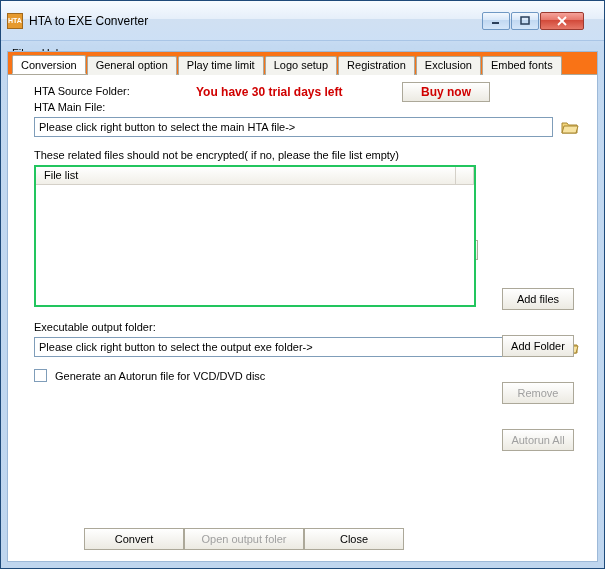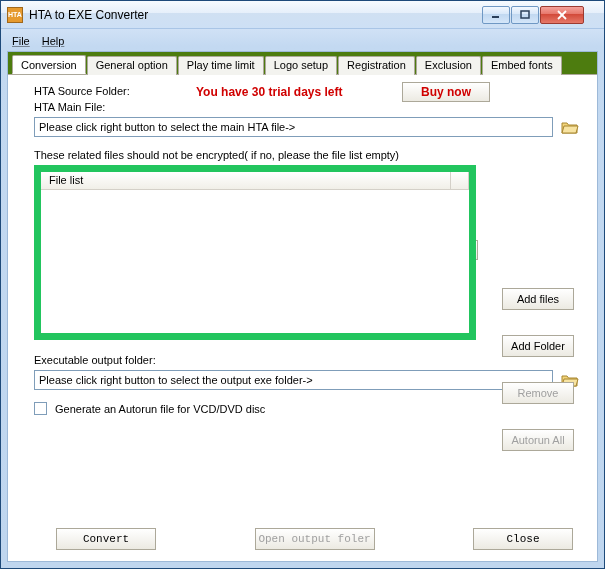--- a/index.html
+++ b/index.html
@@ -10,21 +10,21 @@
   overflow: hidden;
 }
 .window {
   width: 605px;
   height: 569px;
   background: linear-gradient(to bottom, #e8f0fa 0%, #d4e4f7 4%, #c3d9f1 8%, #bfd6ef 100%);
   border: 1px solid #1e4a7a;
   position: relative;
 }
 .titlebar {
-  height: 28px;
+  height: 40px;
   background: linear-gradient(to bottom, #f7fbff 0%, #e6effa 45%, #d0e0f2 46%, #cde0f5 100%);
   border-bottom: 1px solid #a9c5e6;
   display: flex;
   align-items: center;
   padding: 0 20px 0 6px;
 }
 .title-icon {
   width: 16px; height: 16px;
   background: #e69a2e;
   border: 1px solid #a0681c;
@@ -70,21 +70,21 @@
 .client {
   position: absolute;
   top: 50px; left: 6px; right: 6px; bottom: 6px;
   background: #fff;
   border: 1px solid #9db9d8;
 }
 
 .tabs {
   display: flex;
   border-bottom: 1px solid #aca899;
-  background: #4d7c0f;
+  background: #f97316;
   padding: 3px 4px 0 4px;
   gap: 0;
 }
 .tab {
   padding: 2px 8px;
   border: 1px solid #aca899;
   border-bottom: none;
   background: #f3f3ef;
   border-radius: 2px 2px 0 0;
   margin-right: 1px;
@@ -144,22 +144,22 @@
 .folder-btn {
   width: 22px; height: 20px;
   border: none;
   background: transparent;
   display: flex; align-items: center; justify-content: center;
   cursor: pointer;
 }
 .folder-btn svg { width: 18px; height: 16px; }
 
 .listarea {
-  border: 7px solid #22c55e;
-  height: 175px;
+  border: 2px solid #22c55e;
+  height: 142px;
   background: #fff;
   margin-bottom: 14px;
   position: relative;
 }
 .list-header {
   height: 18px;
   border-bottom: 1px solid #d4d0c8;
   display: flex;
 }
 .list-col {
@@ -193,23 +193,21 @@
 .chk {
   width: 13px; height: 13px;
   border: 1px solid #7f9db9;
   background: #fff;
 }
 
 .bottom-btns {
   position: absolute;
   bottom: 12px; left: 0; right: 0;
   display: flex;
-  justify-content: space-between;
-  padding: 0 24px 0 48px;
-  font-family: Liberation Mono, monospace;
+  padding: 0 24px 0 76px;
 }
 .big-btn {
   width: 100px; height: 22px;
   border: 1px solid #aca899;
   background: linear-gradient(to bottom, #fff, #eceae2);
   font-family: inherit; font-size: 11px;
 }
 .big-btn:disabled { color: #a0a0a0; }
 .big-btn.wide { width: 120px; }
 

